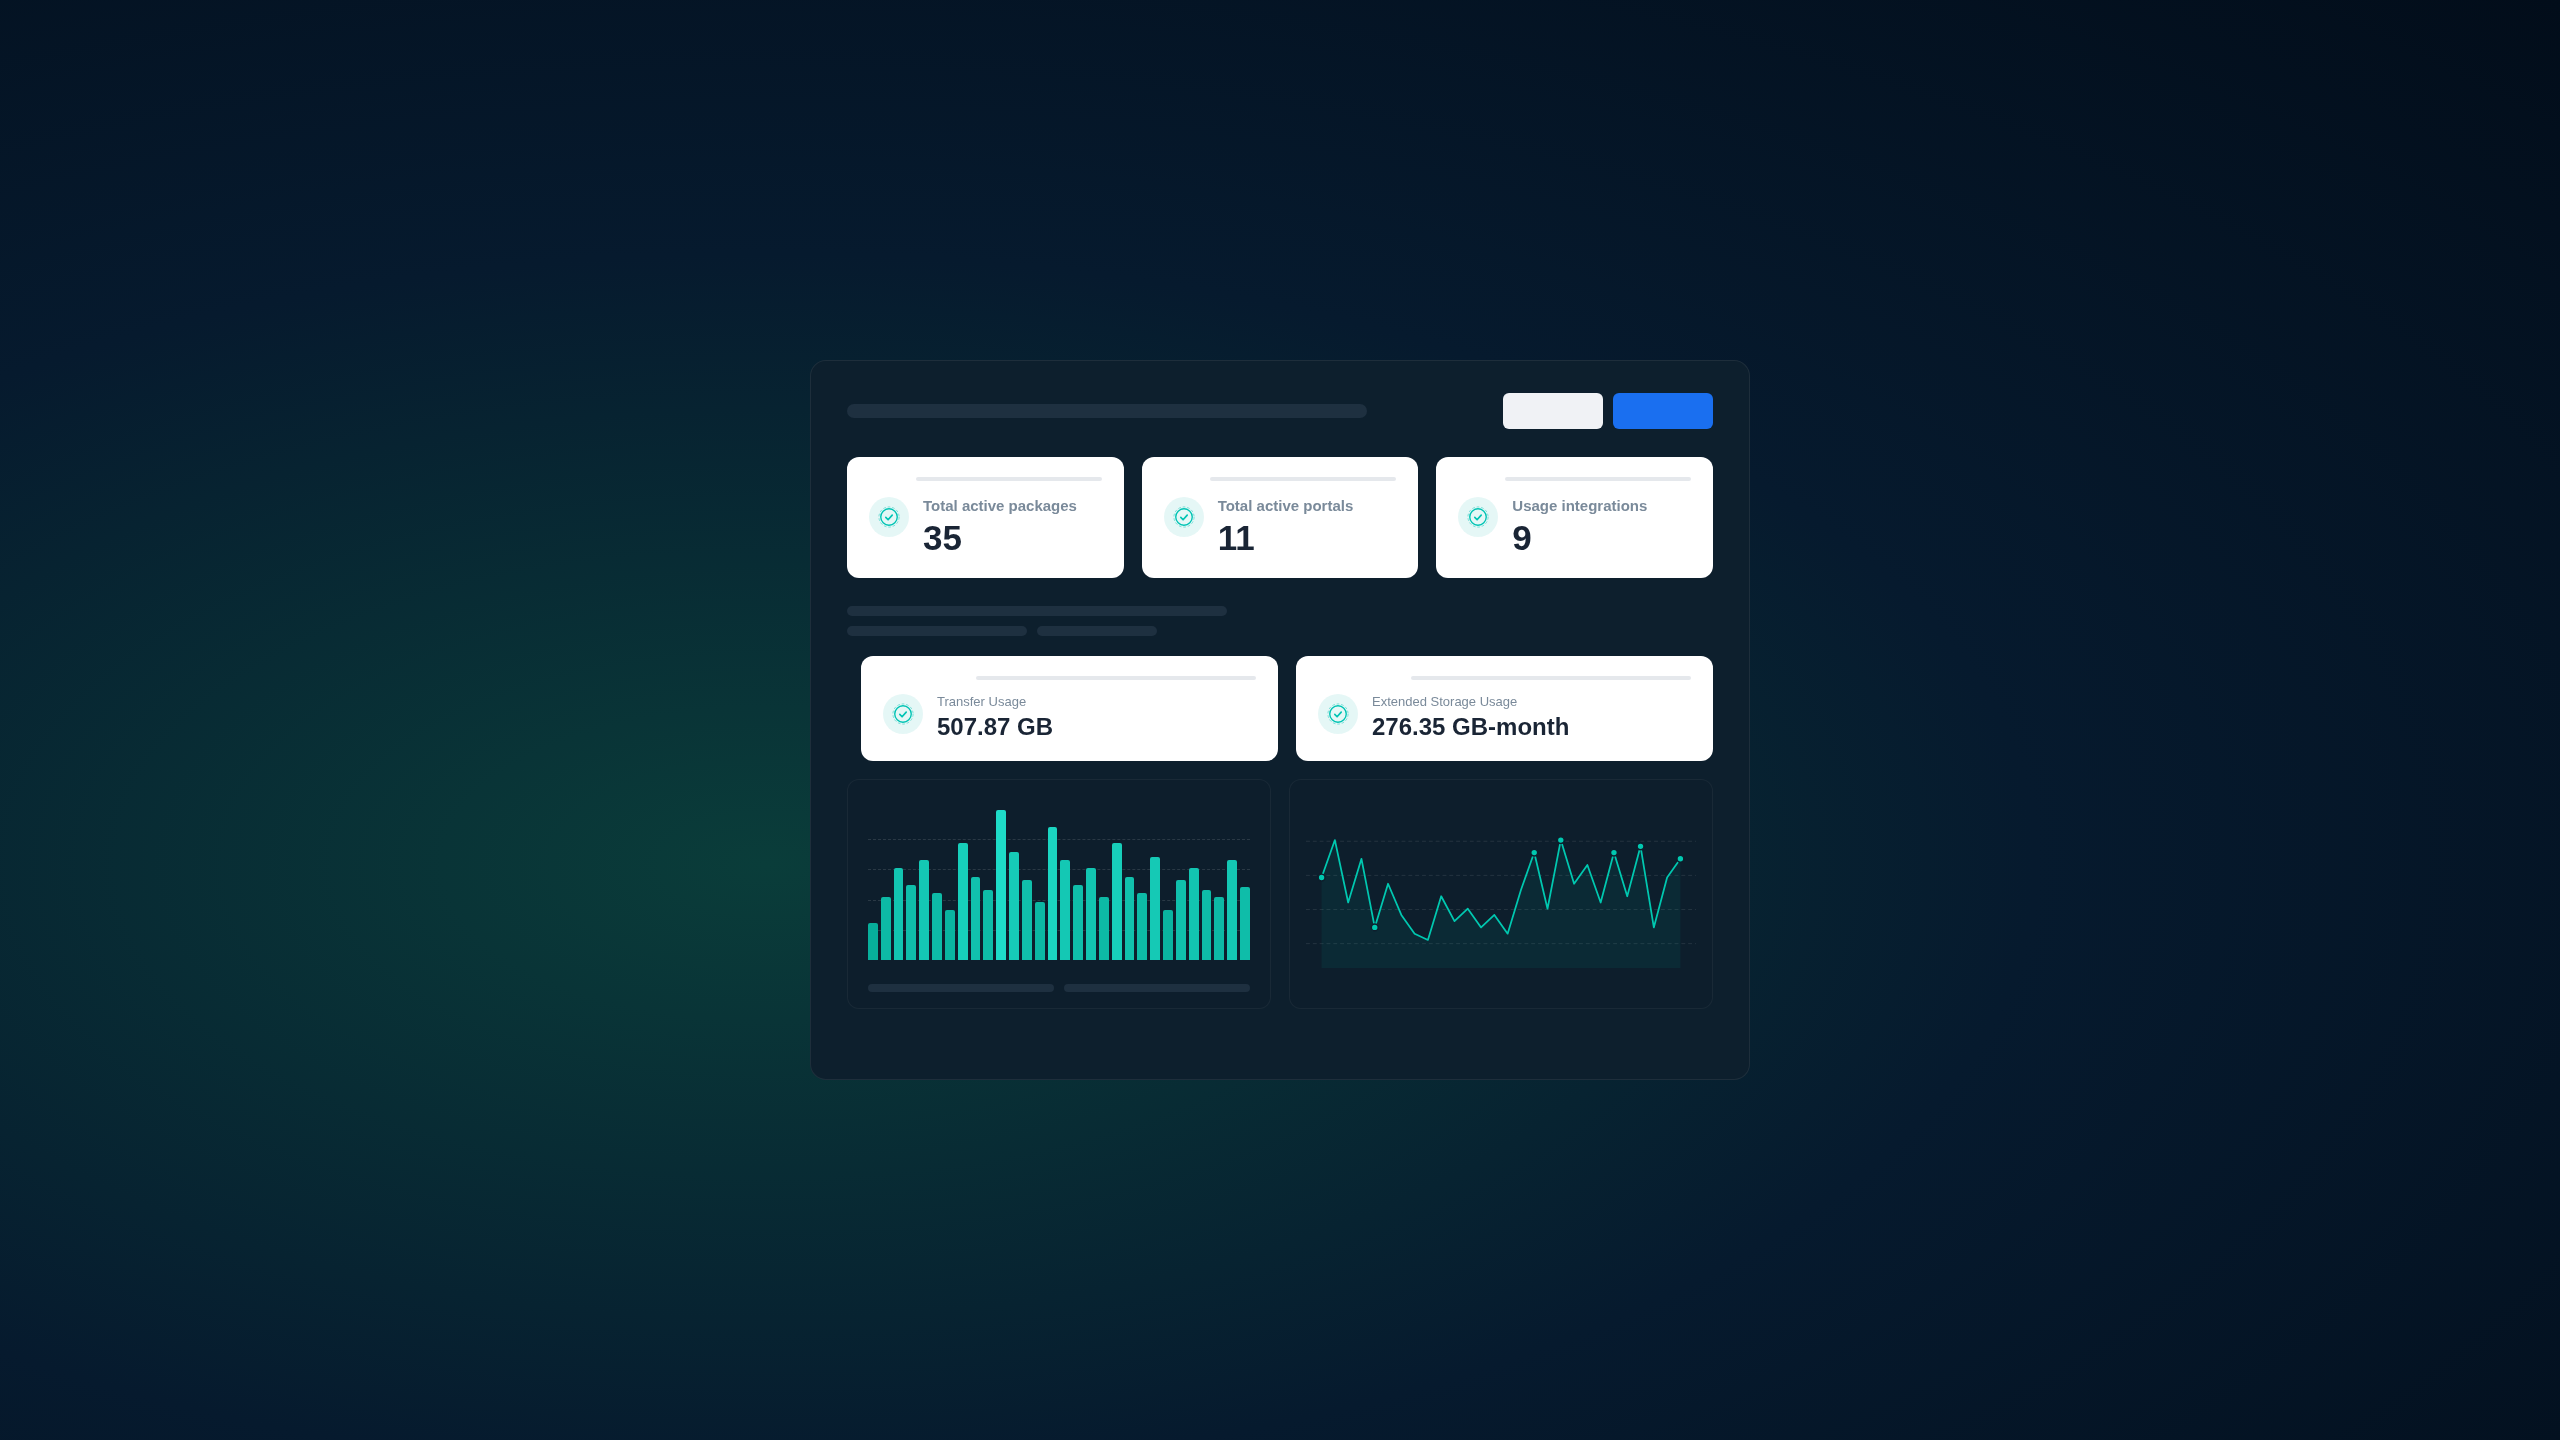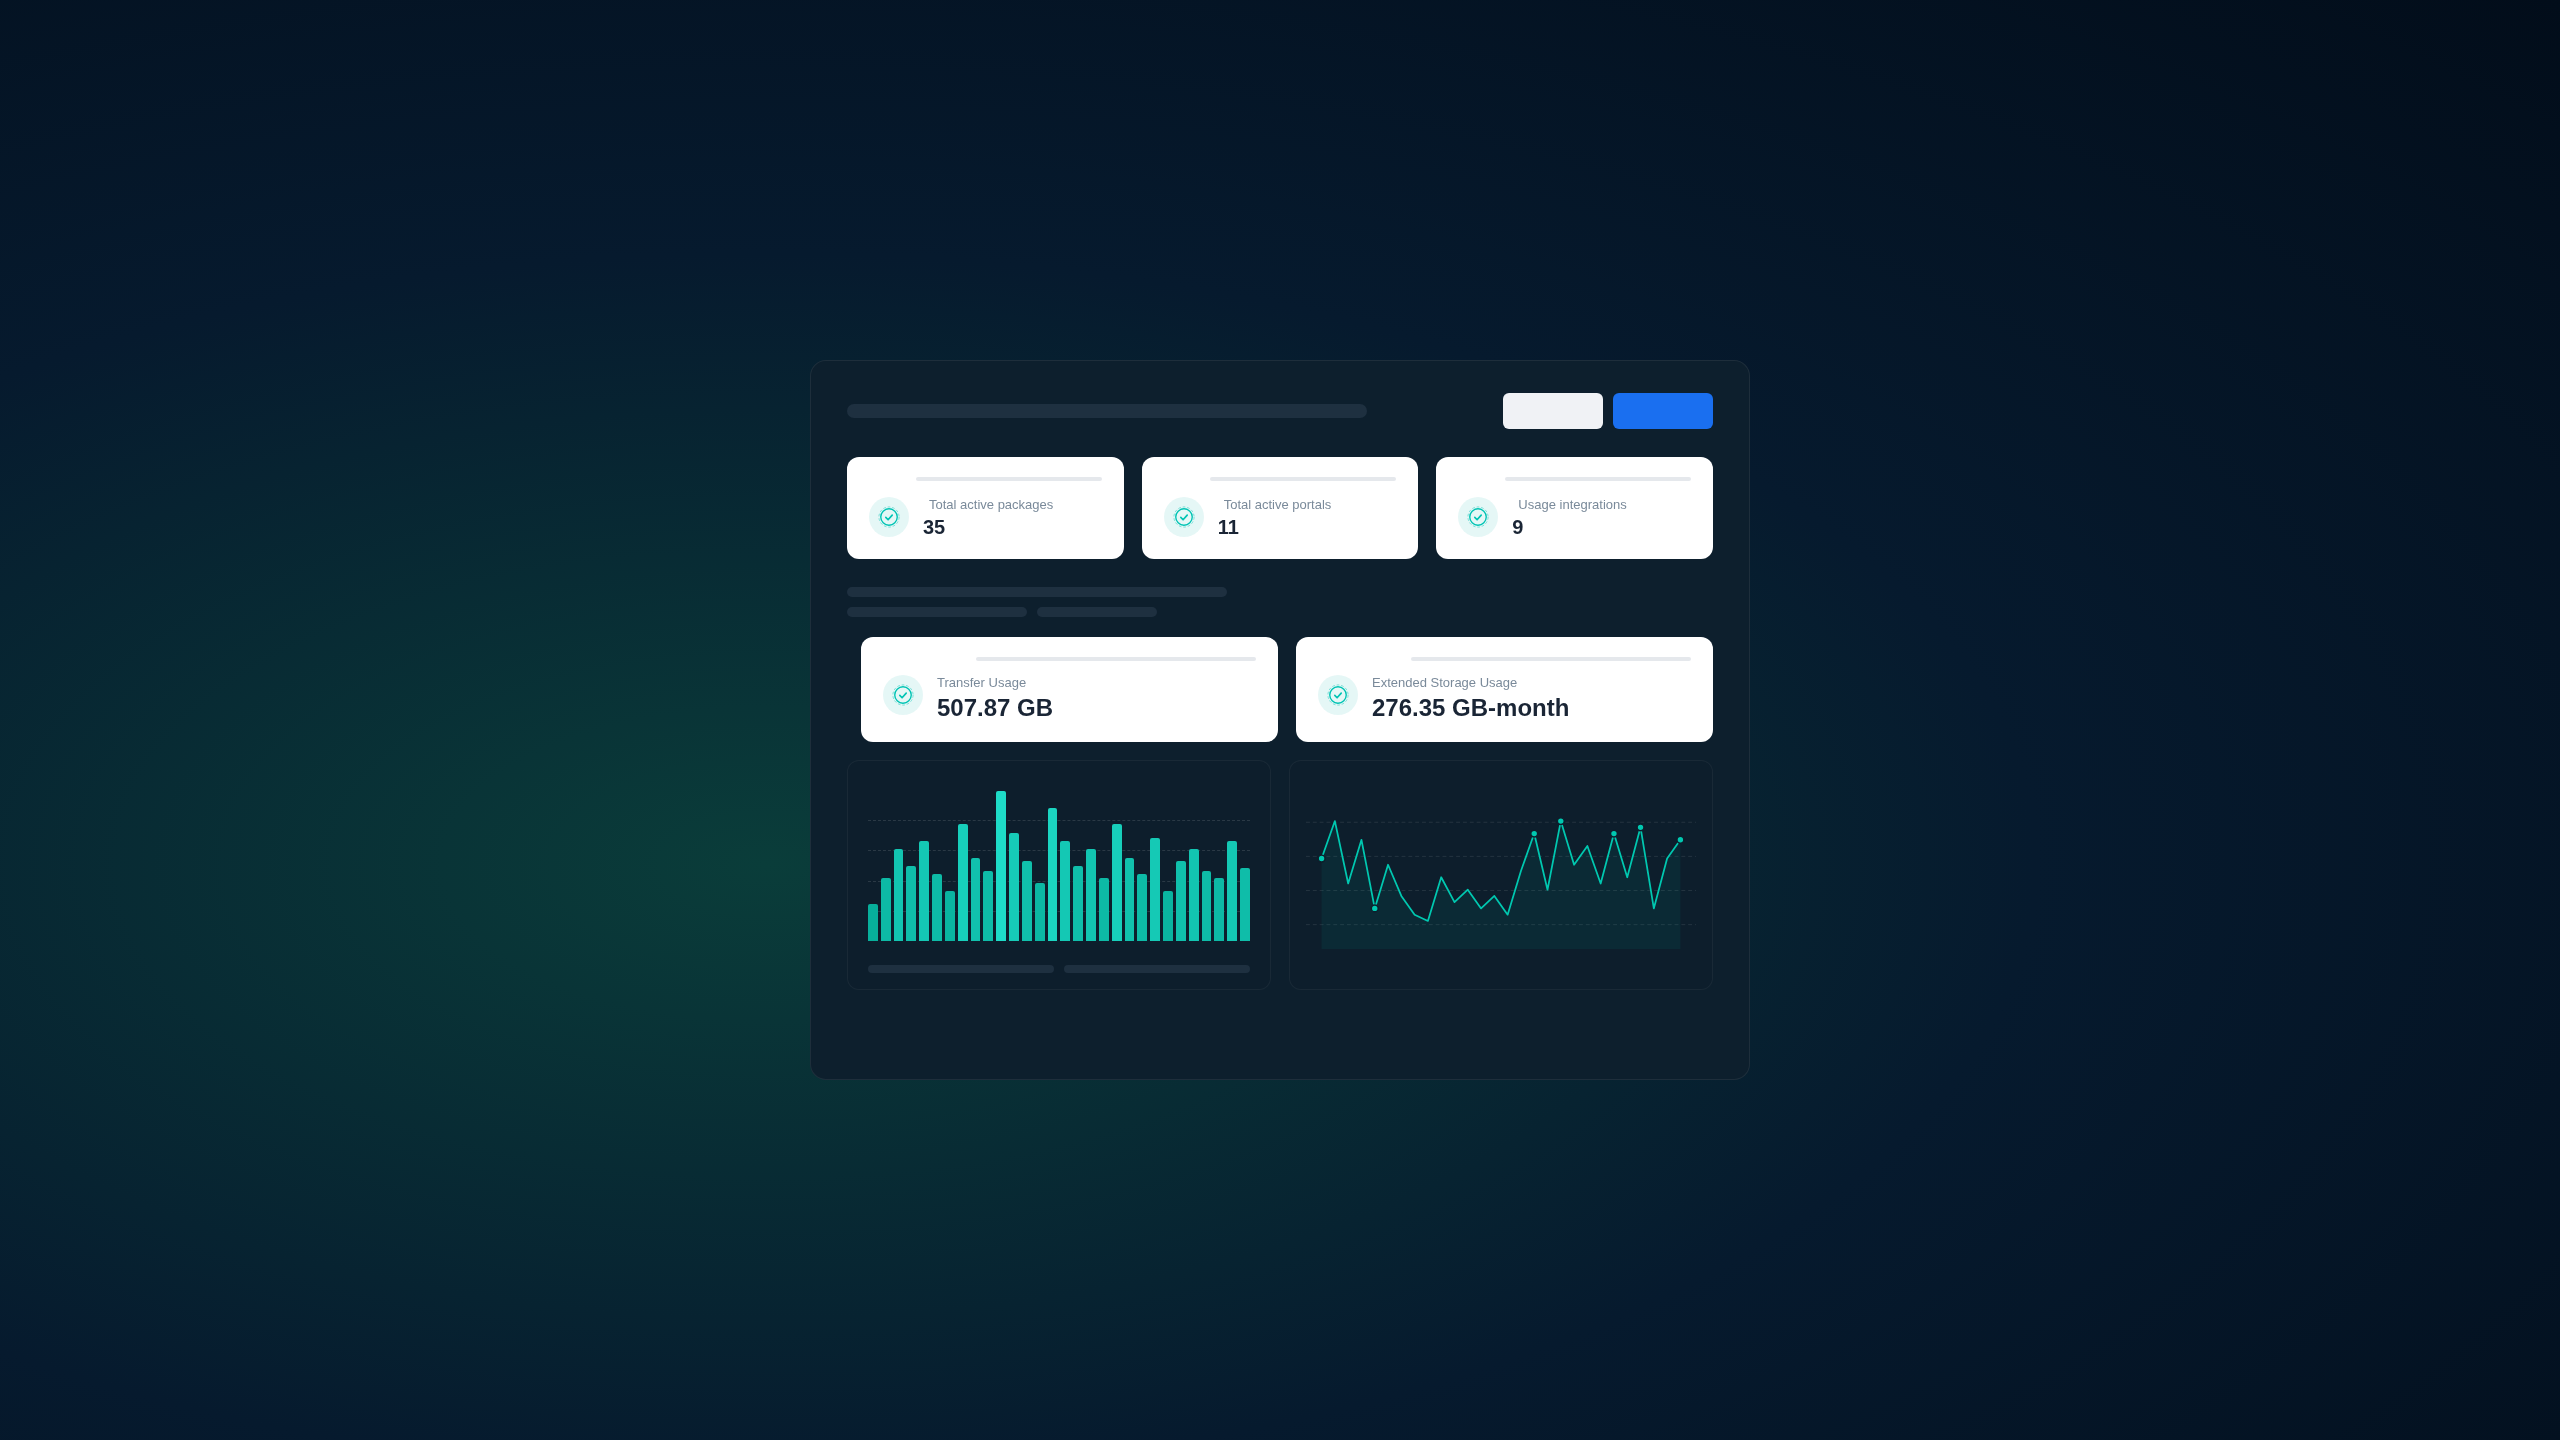--- a/index.html
+++ b/index.html
@@ -95,28 +95,27 @@
     }
     .badge-svg {
       width: 22px;
       height: 22px;
     }
     .stat-text {
       display: flex;
       flex-direction: column;
     }
     .stat-label {
-      font-size: 13px;
+      font-size: 15px;
       color: #7a8a9a;
       margin-bottom: 4px;
-      font-weight: 400;
-      margin-left: 6px;
+      font-weight: 700;
     }
     .stat-value {
-      font-size: 20px;
+      font-size: 35px;
       font-weight: 700;
       color: #1a2535;
     }
     
     .section-heading {
       margin-bottom: 20px;
     }
     .section-heading-bar {
       height: 10px;
       background: #1e3040;

